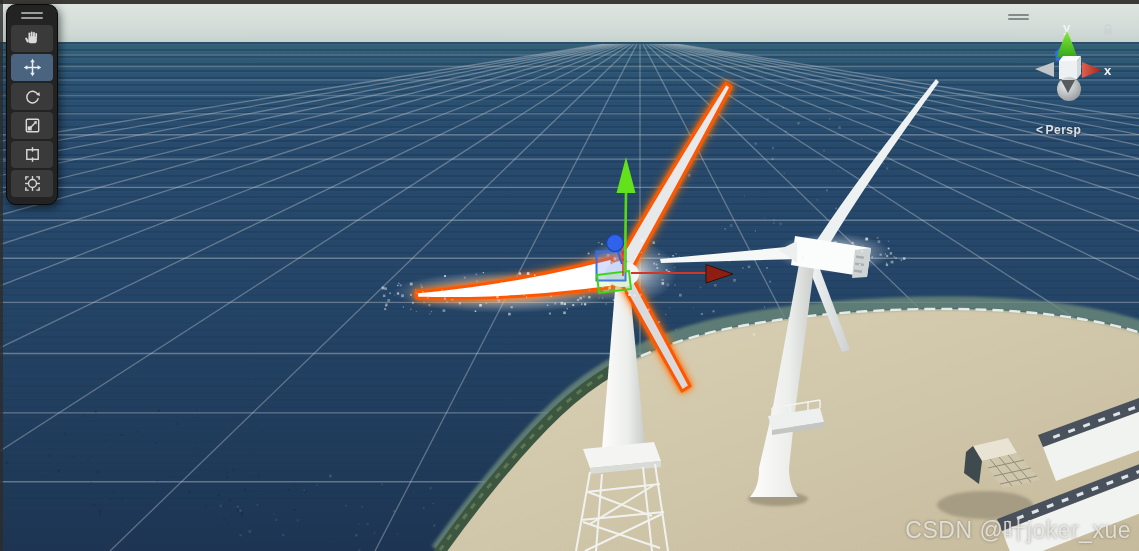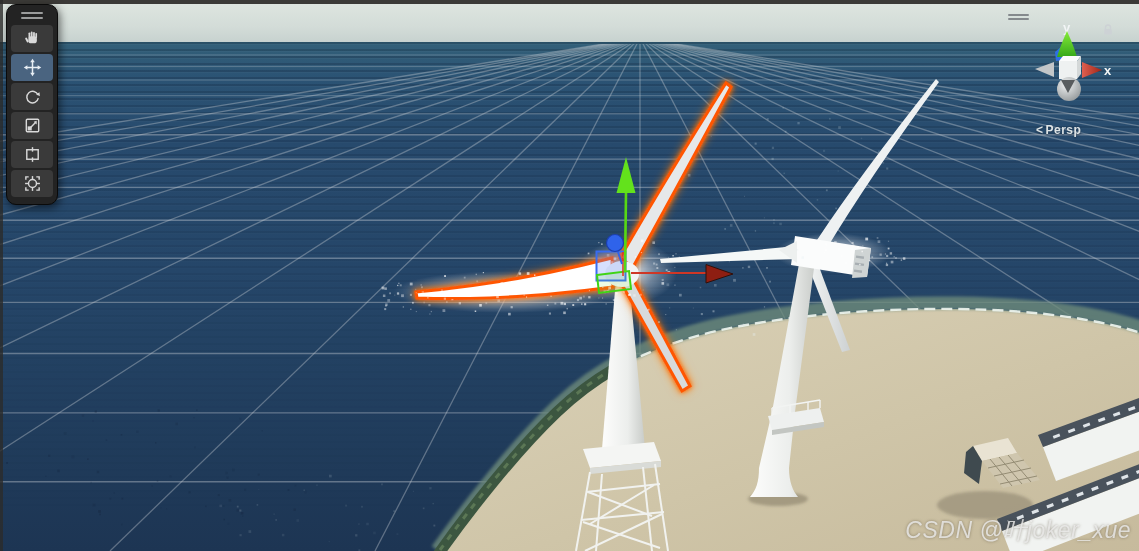--- a/index.html
+++ b/index.html
@@ -32,21 +32,21 @@
   .gz-handle{position:absolute;left:1008px;top:12px;width:21px;z-index:30;cursor:grab;}
   .gz-handle i{display:block;height:2px;background:#84898c;border-radius:1px;margin:2px 0;}
   .lock{position:absolute;left:1101px;top:23px;z-index:30;cursor:pointer;}
   .axis-gizmo{position:absolute;left:1025px;top:10px;z-index:25;}
   .axis-label{font-size:13px;font-weight:bold;fill:#f2f5f6;}
   .persp{position:absolute;left:1036px;top:123px;z-index:25;color:#dde3e5;font-size:12px;
          letter-spacing:.5px;cursor:pointer;text-shadow:0 1px 2px rgba(20,30,40,.5);font-weight:bold;}
   .persp .chev{margin-right:2px;}
   
   .watermark{position:absolute;right:8px;bottom:5px;font-size:23px;color:rgba(238,238,238,.8);
-             text-shadow:0 0 3px rgba(80,70,50,.55);z-index:20;letter-spacing:.5px;font-style:italic;}
+             text-shadow:0 0 3px rgba(80,70,50,.55);z-index:20;letter-spacing:.5px;}
   .icon-stroke{stroke:#d9d9d9;fill:none;stroke-width:1.5;}
 </style>
 </head>
 <body>
 
 <div id="stage">
   <div class="sky"></div>
   <div class="sea"></div>
   <div class="sea-bands"></div>
 

